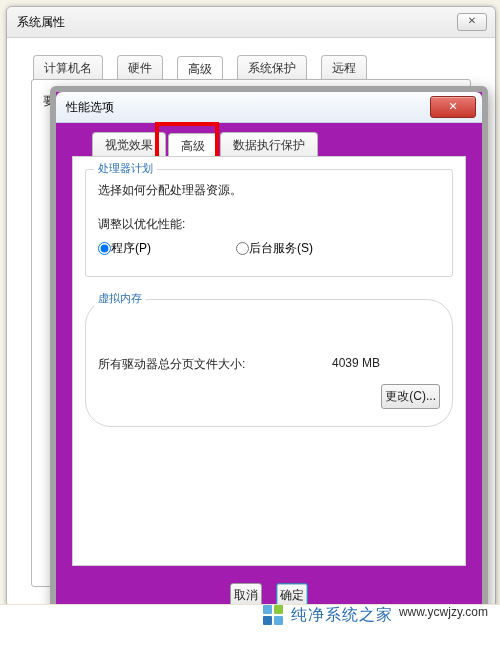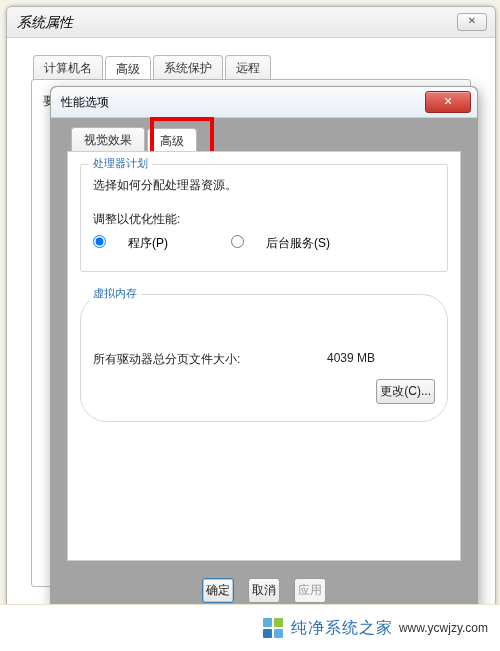--- a/index.html
+++ b/index.html
@@ -1,51 +1,51 @@
 <!DOCTYPE html>
 <html><head>
 <meta charset="utf-8">
 <style>
   html,body{margin:0;padding:0;width:500px;height:651px;font-family:"Microsoft YaHei","SimSun",sans-serif;font-size:12px;background:#f5f3e8;overflow:hidden;}
   .canvas{position:relative;width:500px;height:651px;}
   
   .sysprops{position:absolute;left:6px;top:6px;width:488px;height:600px;background:#fff;border:1px solid #b5b5b5;border-radius:6px;box-shadow:0 0 4px rgba(0,0,0,.25);}
   .sysprops-titlebar{height:30px;line-height:30px;padding:0 10px;position:relative;background:linear-gradient(#f7f7f7,#e9e9e9);border-bottom:1px solid #d0d0d0;border-radius:6px 6px 0 0;}
-  .sysprops-titlebar .title{font-weight:normal;font-size:14px;color:#000;font-style:italic;}
+  .sysprops-titlebar .title{font-weight:normal;font-size:12px;color:#000;}
   .sysprops-close{position:absolute;right:8px;top:6px;width:28px;height:16px;border:1px solid #aaa;border-radius:3px;background:linear-gradient(#fefefe,#e4e4e4);text-align:center;line-height:14px;font-size:10px;color:#555;}
-  .sysprops-tabs{position:absolute;left:26px;top:48px;display:flex;gap:0;}
+  .sysprops-tabs{position:absolute;left:26px;top:48px;display:flex;gap:12px;}
   .sysprops-tabs .tab{border:1px solid #b9b9b9;border-bottom:none;background:linear-gradient(#fbfbfb,#ececec);padding:4px 10px 6px;border-radius:4px 4px 0 0;color:#333;margin-right:2px;}
   .sysprops-tabs .tab.active{background:#fff;border-bottom:1px solid #fff;position:relative;top:1px;}
   .sysprops-body{position:absolute;left:24px;right:24px;top:72px;bottom:20px;border:1px solid #b9b9b9;border-radius:3px;background:#fff;}
   .sysprops-hint{position:absolute;left:36px;top:86px;color:#333;}
 
   
-  .perf{position:absolute;left:50px;top:86px;width:426px;height:526px;background:#a3a3a3;border:1px solid #a3a3a3;border-radius:6px;box-shadow:2px 4px 14px rgba(0,0,0,.35);}
+  .perf{position:absolute;left:50px;top:86px;width:426px;height:526px;background:#a21caf;border:6px solid #a3a3a3;border-radius:6px;box-shadow:2px 4px 14px rgba(0,0,0,.35);}
   .perf-titlebar{height:30px;line-height:30px;padding:0 10px;position:relative;background:linear-gradient(#fbfcfd,#e6eef7);border-bottom:1px solid #c5d2e0;border-radius:6px 6px 0 0;}
   .perf-titlebar .title{color:#000;}
   .perf-close{position:absolute;right:6px;top:4px;width:44px;height:20px;border-radius:3px;background:linear-gradient(#e97a73,#c7372c);border:1px solid #8e2a22;color:#fff;text-align:center;line-height:18px;font-size:11px;box-shadow:inset 0 1px 0 rgba(255,255,255,.35);}
-  .perf-tabs{position:absolute;left:20px;top:40px;display:flex;}
+  .perf-tabs{position:absolute;left:36px;top:40px;display:flex;}
   .perf-tabs .tab{border:1px solid #b9b9b9;border-bottom:none;background:linear-gradient(#fbfbfb,#ececec);padding:4px 12px 6px;border-radius:4px 4px 0 0;margin-right:2px;color:#333;}
   .perf-tabs .tab.active{background:#fff;border-bottom:1px solid #fff;position:relative;top:1px;}
   .perf-body{position:absolute;left:16px;right:16px;top:64px;bottom:52px;border:1px solid #cfcfcf;background:#fff;}
   .highlight{position:absolute;left:99px;top:30px;width:56px;height:34px;border:4px solid #e00;pointer-events:none;}
   .groupbox{position:absolute;left:12px;right:12px;border:1px solid #d7d7d7;border-radius:3px;}
   .groupbox .legend{position:absolute;left:8px;top:-9px;background:#fff;padding:0 4px;color:#2a6fb7;font-size:11px;}
   .gb1{top:12px;height:106px;}
   .gb2{top:142px;height:126px;border-radius:26px;}
   .txt{position:absolute;color:#222;}
-  .radio{position:absolute;display:flex;align-items:flex-start;gap:22px;}
+  .radio{position:absolute;display:flex;align-items:center;gap:0;}
   .radio input{margin:0;}
   .btn{border:1px solid #9c9c9c;border-radius:3px;background:linear-gradient(#fafafa,#e6e6e6);padding:3px 3px;font-size:12px;color:#222;}
   .btn.default{border:1px solid #3c7fb1;box-shadow:0 0 0 1px #a5cbe2 inset;}
   .btn[disabled]{color:#9c9c9c;background:#f4f4f4;}
   .perf-footer{position:absolute;left:0;right:0;bottom:10px;display:flex;justify-content:center;gap:14px;}
 
   
-  .wm{position:absolute;left:0;right:0;bottom:0;height:46px;background:#fff;display:flex;align-items:center;justify-content:flex-end;padding-right:12px;border-top:1px solid #e8e4d0;}
+  .wm{position:absolute;left:0;right:0;bottom:0;height:46px;background:#fff;display:flex;justify-content:flex-end;padding-right:12px;border-top:1px solid #e8e4d0;}
   .wm .logo{width:20px;height:20px;display:grid;grid-template-columns:1fr 1fr;grid-template-rows:1fr 1fr;gap:2px;margin-right:8px;}
   .wm .logo span{display:block;border-radius:1px;}
   .wm .logo span:nth-child(1){background:#5faee3;}
   .wm .logo span:nth-child(2){background:#8dc73f;}
   .wm .logo span:nth-child(3){background:#2e77bb;}
   .wm .logo span:nth-child(4){background:#5faee3;}
   .wm .brand{color:#2a6fb7;font-size:16px;letter-spacing:1px;margin-right:6px;}
   .wm .url{color:#333;font-size:12px;}
 </style>
 </head>
@@ -55,38 +55,40 @@
 
   <div class="sysprops">
     <div class="sysprops-titlebar">
       <span class="title">系统属性</span>
       <div class="sysprops-close">
         <span>✕</span>
       </div>
     </div>
     <div class="sysprops-tabs">
       <div class="tab">计算机名</div>
+      <div class="tab">硬件</div>
       <div class="tab active">高级</div>
       <div class="tab">系统保护</div>
       <div class="tab">远程</div>
     </div>
     <div class="sysprops-body"></div>
     <div class="sysprops-hint">要进行大多数更改，你必须作为管理员登录。</div>
   </div>
 
   <div class="perf">
     <div class="perf-titlebar">
       <span class="title">性能选项</span>
       <div class="perf-close">
         <span>✕</span>
       </div>
     </div>
     <div class="perf-tabs">
       <div class="tab">视觉效果</div>
       <div class="tab active">高级</div>
+      <div class="tab">数据执行保护</div>
     </div>
     <div class="highlight"></div>
 
     <div class="perf-body">
 
       <div class="groupbox gb1">
         <span class="legend">处理器计划</span>
         <span class="txt" style="left:12px;top:12px;">选择如何分配处理器资源。</span>
         <span class="txt" style="left:12px;top:46px;">调整以优化性能:</span>
         <label class="radio" style="left:12px;top:70px;">
@@ -102,23 +104,22 @@
       <div class="groupbox gb2">
         <span class="legend">虚拟内存</span>
         <span class="txt" style="left:12px;top:56px;">所有驱动器总分页文件大小:</span>
         <span class="txt" style="left:246px;top:56px;">4039 MB</span>
         <button class="btn" style="position:absolute;right:12px;top:84px;"><span>更改(C)...</span></button>
       </div>
 
     </div>
 
     <div class="perf-footer">
+      <button class="btn"><span>取消</span></button>
       <button class="btn default"><span>确定</span></button>
-      <button class="btn"><span>取消</span></button>
-      <button class="btn" disabled=""><span>应用</span></button>
     </div>
   </div>
 
   <div class="wm">
     <div class="logo">
         <span></span>
         <span></span>
         <span></span>
         <span></span>
       </div>

